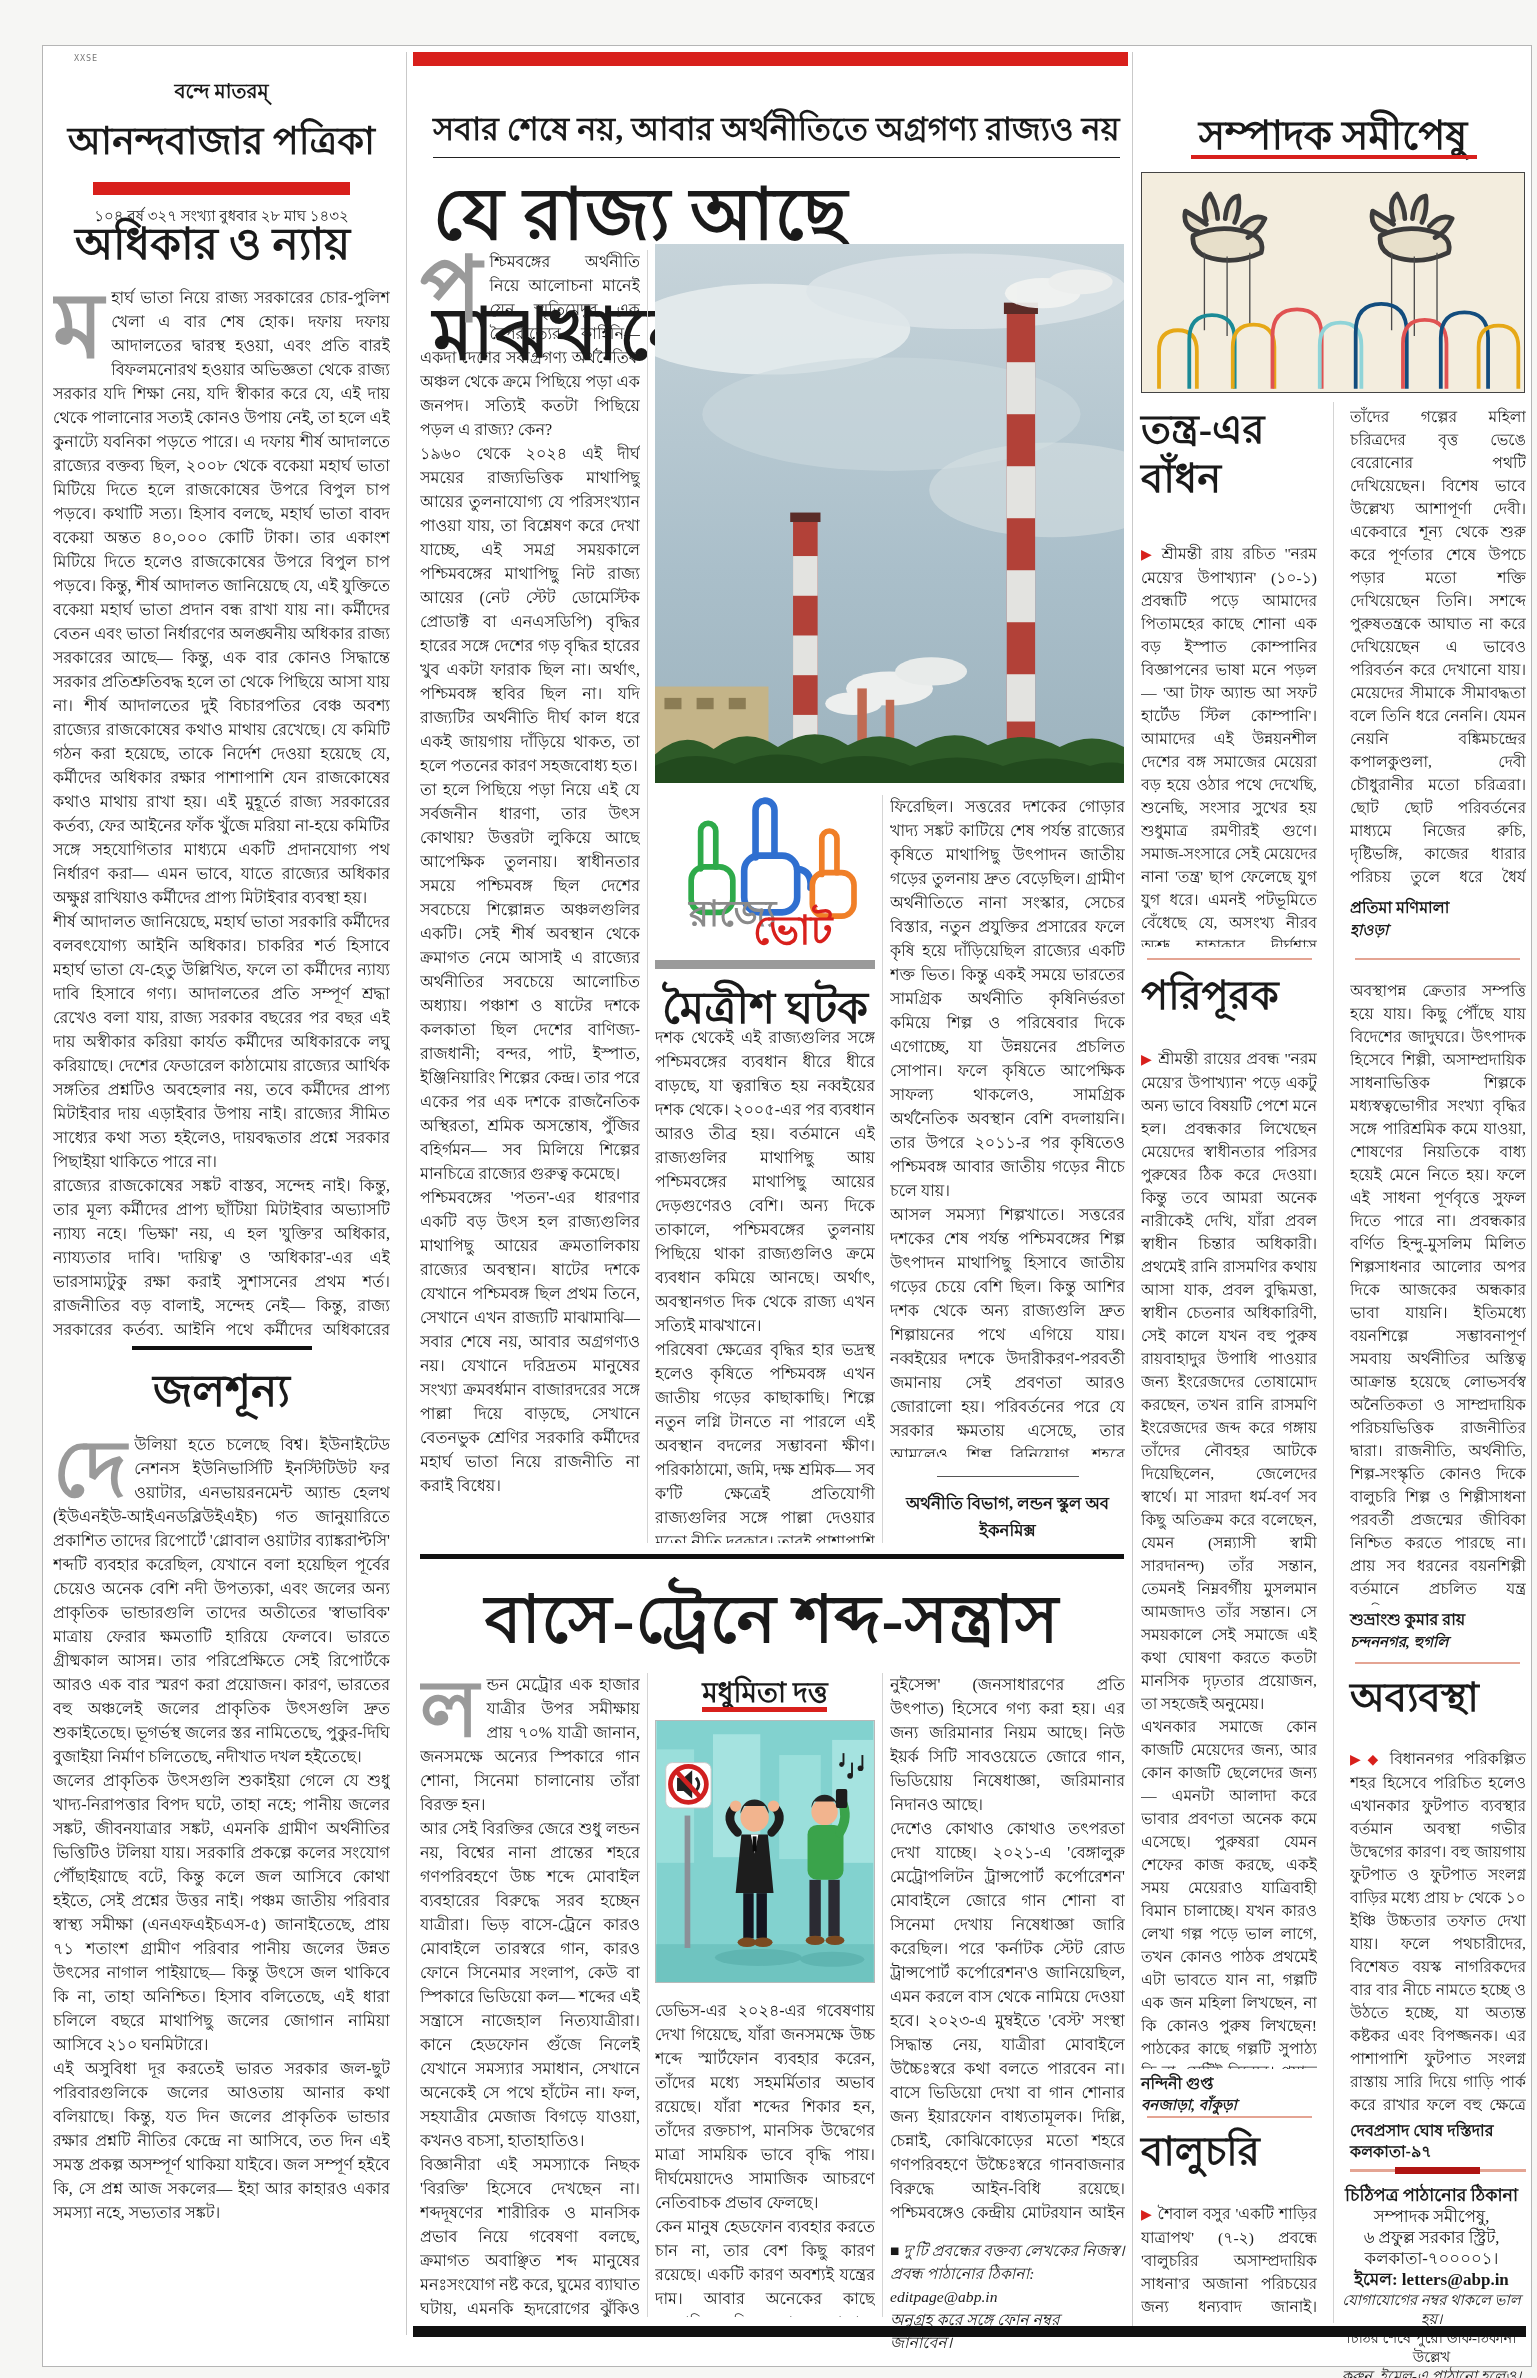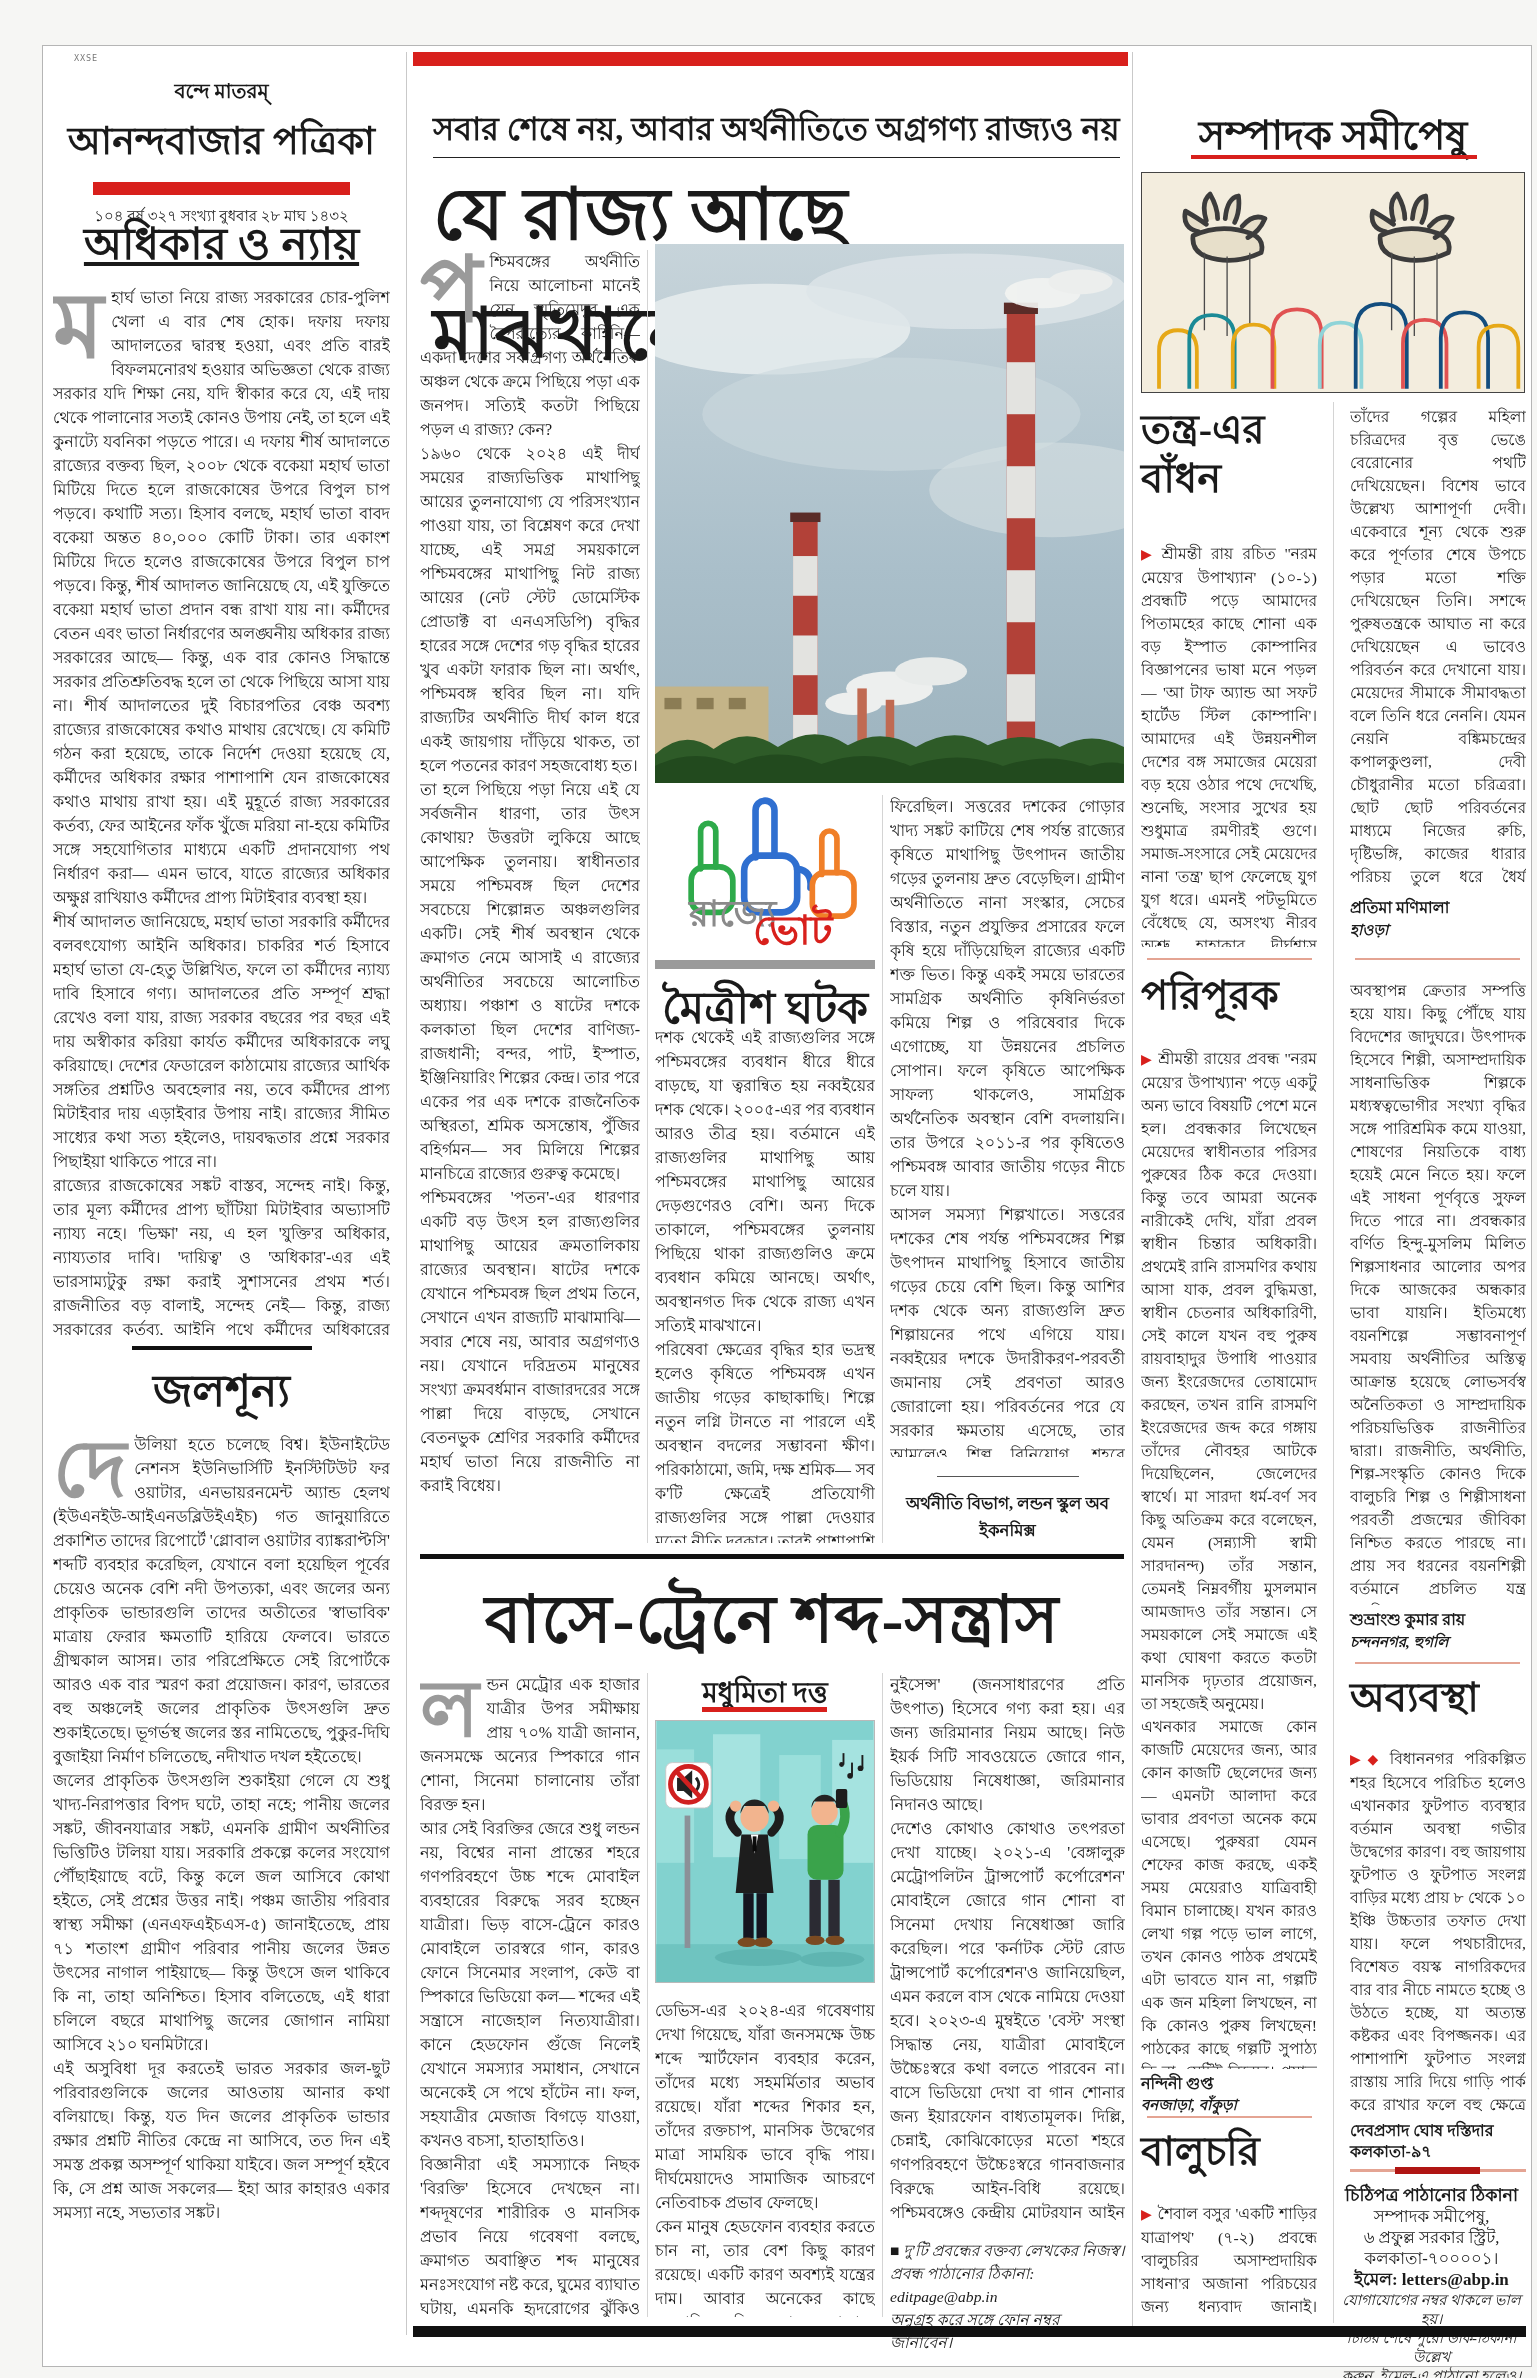--- a/index.html
+++ b/index.html
@@ -40,21 +40,21 @@
 <div class="abs vrule" style="left:406px;top:52px;height:2283px;"></div>
 <div class="abs vrule" style="left:1132px;top:52px;height:2283px;"></div>
 
 <div class="abs center" style="left:53px;top:76px;width:337px;">
   <div style="font-size:20px;font-weight:bold;">বন্দে মাতরম্</div>
   <div style="font-size:38px;font-weight:bold;margin-top:1.9px;">আনন্দবাজার পত্রিকা</div>
   <div class="redbar" style="margin:7.6px auto 0;width:257px;height:12.3px;"></div>
   <div style="font-size:15px;margin-top:9.5px;">১০৪ বর্ষ ৩২৭ সংখ্যা বুধবার ২৮ মাঘ ১৪৩২</div>
 </div>
 
-<div class="abs ed-head" style="left:53px;top:221px;width:337px;text-decoration:underline;">অধিকার ও ন্যায়</div>
+<div class="abs ed-head" style="left:44px;top:221px;width:337px;">অধিকার ও ন্যায়</div>
 <div class="abs clip just" style="left:53px;top:286px;width:337px;height:1049px;">
   <span class="dropcap">ম</span><span class="body-txt">হার্ঘ ভাতা নিয়ে রাজ্য সরকারের চোর-পুলিশ খেলা এ বার শেষ হোক। দফায় দফায় আদালতের দ্বারস্থ হওয়া, এবং প্রতি বারই বিফলমনোরথ হওয়ার অভিজ্ঞতা থেকে রাজ্য সরকার যদি শিক্ষা নেয়, যদি স্বীকার করে যে, এই দায় থেকে পালানোর সত্যই কোনও উপায় নেই, তা হলে এই কুনাট্যে যবনিকা পড়তে পারে। এ দফায় শীর্ষ আদালতে রাজ্যের বক্তব্য ছিল, ২০০৮ থেকে বকেয়া মহার্ঘ ভাতা মিটিয়ে দিতে হলে রাজকোষের উপরে বিপুল চাপ পড়বে। কথাটি সত্য। হিসাব বলছে, মহার্ঘ ভাতা বাবদ বকেয়া অন্তত ৪০,০০০ কোটি টাকা। তার একাংশ মিটিয়ে দিতে হলেও রাজকোষের উপরে বিপুল চাপ পড়বে। কিন্তু, শীর্ষ আদালত জানিয়েছে যে, এই যুক্তিতে বকেয়া মহার্ঘ ভাতা প্রদান বন্ধ রাখা যায় না। কর্মীদের বেতন এবং ভাতা নির্ধারণের অলঙ্ঘনীয় অধিকার রাজ্য সরকারের আছে— কিন্তু, এক বার কোনও সিদ্ধান্তে সরকার প্রতিশ্রুতিবদ্ধ হলে তা থেকে পিছিয়ে আসা যায় না। শীর্ষ আদালতের দুই বিচারপতির বেঞ্চ অবশ্য রাজ্যের রাজকোষের কথাও মাথায় রেখেছে। যে কমিটি গঠন করা হয়েছে, তাকে নির্দেশ দেওয়া হয়েছে যে, কর্মীদের অধিকার রক্ষার পাশাপাশি যেন রাজকোষের কথাও মাথায় রাখা হয়। এই মুহূর্তে রাজ্য সরকারের কর্তব্য, ফের আইনের ফাঁক খুঁজে মরিয়া না-হয়ে কমিটির সঙ্গে সহযোগিতার মাধ্যমে একটি প্রদানযোগ্য পথ নির্ধারণ করা— এমন ভাবে, যাতে রাজ্যের অধিকার অক্ষুণ্ণ রাখিয়াও কর্মীদের প্রাপ্য মিটাইবার ব্যবস্থা হয়।
 শীর্ষ আদালত জানিয়েছে, মহার্ঘ ভাতা সরকারি কর্মীদের বলবৎযোগ্য আইনি অধিকার। চাকরির শর্ত হিসাবে মহার্ঘ ভাতা যে-হেতু উল্লিখিত, ফলে তা কর্মীদের ন্যায্য দাবি হিসাবে গণ্য। আদালতের প্রতি সম্পূর্ণ শ্রদ্ধা রেখেও বলা যায়, রাজ্য সরকার বছরের পর বছর এই দায় অস্বীকার করিয়া কার্যত কর্মীদের অধিকারকে লঘু করিয়াছে। দেশের ফেডারেল কাঠামোয় রাজ্যের আর্থিক সঙ্গতির প্রশ্নটিও অবহেলার নয়, তবে কর্মীদের প্রাপ্য মিটাইবার দায় এড়াইবার উপায় নাই। রাজ্যের সীমিত সাধ্যের কথা সত্য হইলেও, দায়বদ্ধতার প্রশ্নে সরকার পিছাইয়া থাকিতে পারে না।
 রাজ্যের রাজকোষের সঙ্কট বাস্তব, সন্দেহ নাই। কিন্তু, তার মূল্য কর্মীদের প্রাপ্য ছাঁটিয়া মিটাইবার অভ্যাসটি ন্যায্য নহে। 'ভিক্ষা' নয়, এ হল 'যুক্তি'র অধিকার, ন্যায্যতার দাবি। 'দায়িত্ব' ও 'অধিকার'-এর এই ভারসাম্যটুকু রক্ষা করাই সুশাসনের প্রথম শর্ত। রাজনীতির বড় বালাই, সন্দেহ নেই— কিন্তু, রাজ্য সরকারের কর্তব্য, আইনি পথে কর্মীদের অধিকারের মর্যাদা রক্ষা করা।</span>
 </div>
 
 <div class="abs" style="left:132px;top:1346px;width:180px;height:3.8px;background:#111;"></div>
 <div class="abs ed-head" style="left:53px;top:1368px;width:337px;">জলশূন্য</div>
 <div class="abs clip just" style="left:53px;top:1433px;width:337px;height:882px;">
   <span class="dropcap sm">দে</span><span class="body-txt">উলিয়া হতে চলেছে বিশ্ব। ইউনাইটেড নেশনস ইউনিভার্সিটি ইনস্টিটিউট ফর ওয়াটার, এনভায়রনমেন্ট অ্যান্ড হেলথ (ইউএনইউ-আইএনডব্লিউইএইচ) গত জানুয়ারিতে প্রকাশিত তাদের রিপোর্টে 'গ্লোবাল ওয়াটার ব্যাঙ্করাপ্টসি' শব্দটি ব্যবহার করেছিল, যেখানে বলা হয়েছিল পূর্বের চেয়েও অনেক বেশি নদী উপত্যকা, এবং জলের অন্য প্রাকৃতিক ভান্ডারগুলি তাদের অতীতের 'স্বাভাবিক' মাত্রায় ফেরার ক্ষমতাটি হারিয়ে ফেলবে। ভারতে গ্রীষ্মকাল আসন্ন। তার পরিপ্রেক্ষিতে সেই রিপোর্টকে আরও এক বার স্মরণ করা প্রয়োজন। কারণ, ভারতের বহু অঞ্চলেই জলের প্রাকৃতিক উৎসগুলি দ্রুত শুকাইতেছে। ভূগর্ভস্থ জলের স্তর নামিতেছে, পুকুর-দিঘি বুজাইয়া নির্মাণ চলিতেছে, নদীখাত দখল হইতেছে।
@@ -304,18 +304,18 @@
 <div class="abs" style="left:1350px;top:2169px;width:176px;height:2.8px;background:#e4a493;">
   <div style="position:absolute;left:45px;top:-1.9px;width:85px;height:6.6px;background:#b01513;"></div>
 </div>
 <div class="abs" style="left:1338px;top:2184px;width:187px;">
   <div class="contact-line" style="font-size:17.5px;font-weight:bold;line-height:22px;">চিঠিপত্র পাঠানোর ঠিকানা</div>
   <div class="contact-line" style="font-size:16.6px;line-height:21px;">সম্পাদক সমীপেষু,</div>
   <div class="contact-line" style="font-size:16.6px;line-height:21px;text-align:center;">৬ প্রফু‌ল্ল সরকার স্ট্রিট,</div>
   <div class="contact-line" style="font-size:16.6px;line-height:21px;">কলকাতা-৭০০০০১।</div>
   <div class="contact-line" style="font-size:17px;font-weight:bold;line-height:22px;">ইমেল: letters@abp.in</div>
   <div class="contact-line" style="font-size:14.7px;font-style:italic;line-height:19px;">যোগাযোগের নম্বর থাকলে ভাল হয়।</div>
-  <div class="contact-line" style="font-size:14.7px;font-style:italic;line-height:19px;">চিঠির শেষে পুরো ডাক-ঠিকানা উল্লেখ</div>
+  <div class="contact-line" style="font-size:14.7px;line-height:19px;">চিঠির শেষে পুরো ডাক-ঠিকানা উল্লেখ</div>
   <div class="contact-line" style="font-size:14.7px;font-style:italic;line-height:19px;">করুন, ইমেল-এ পাঠানো হলেও।</div>
 </div>
 
 <div class="abs blackbar" style="left:413px;top:2326px;width:1113px;height:11.4px;"></div>
 
 
 </body></html>

